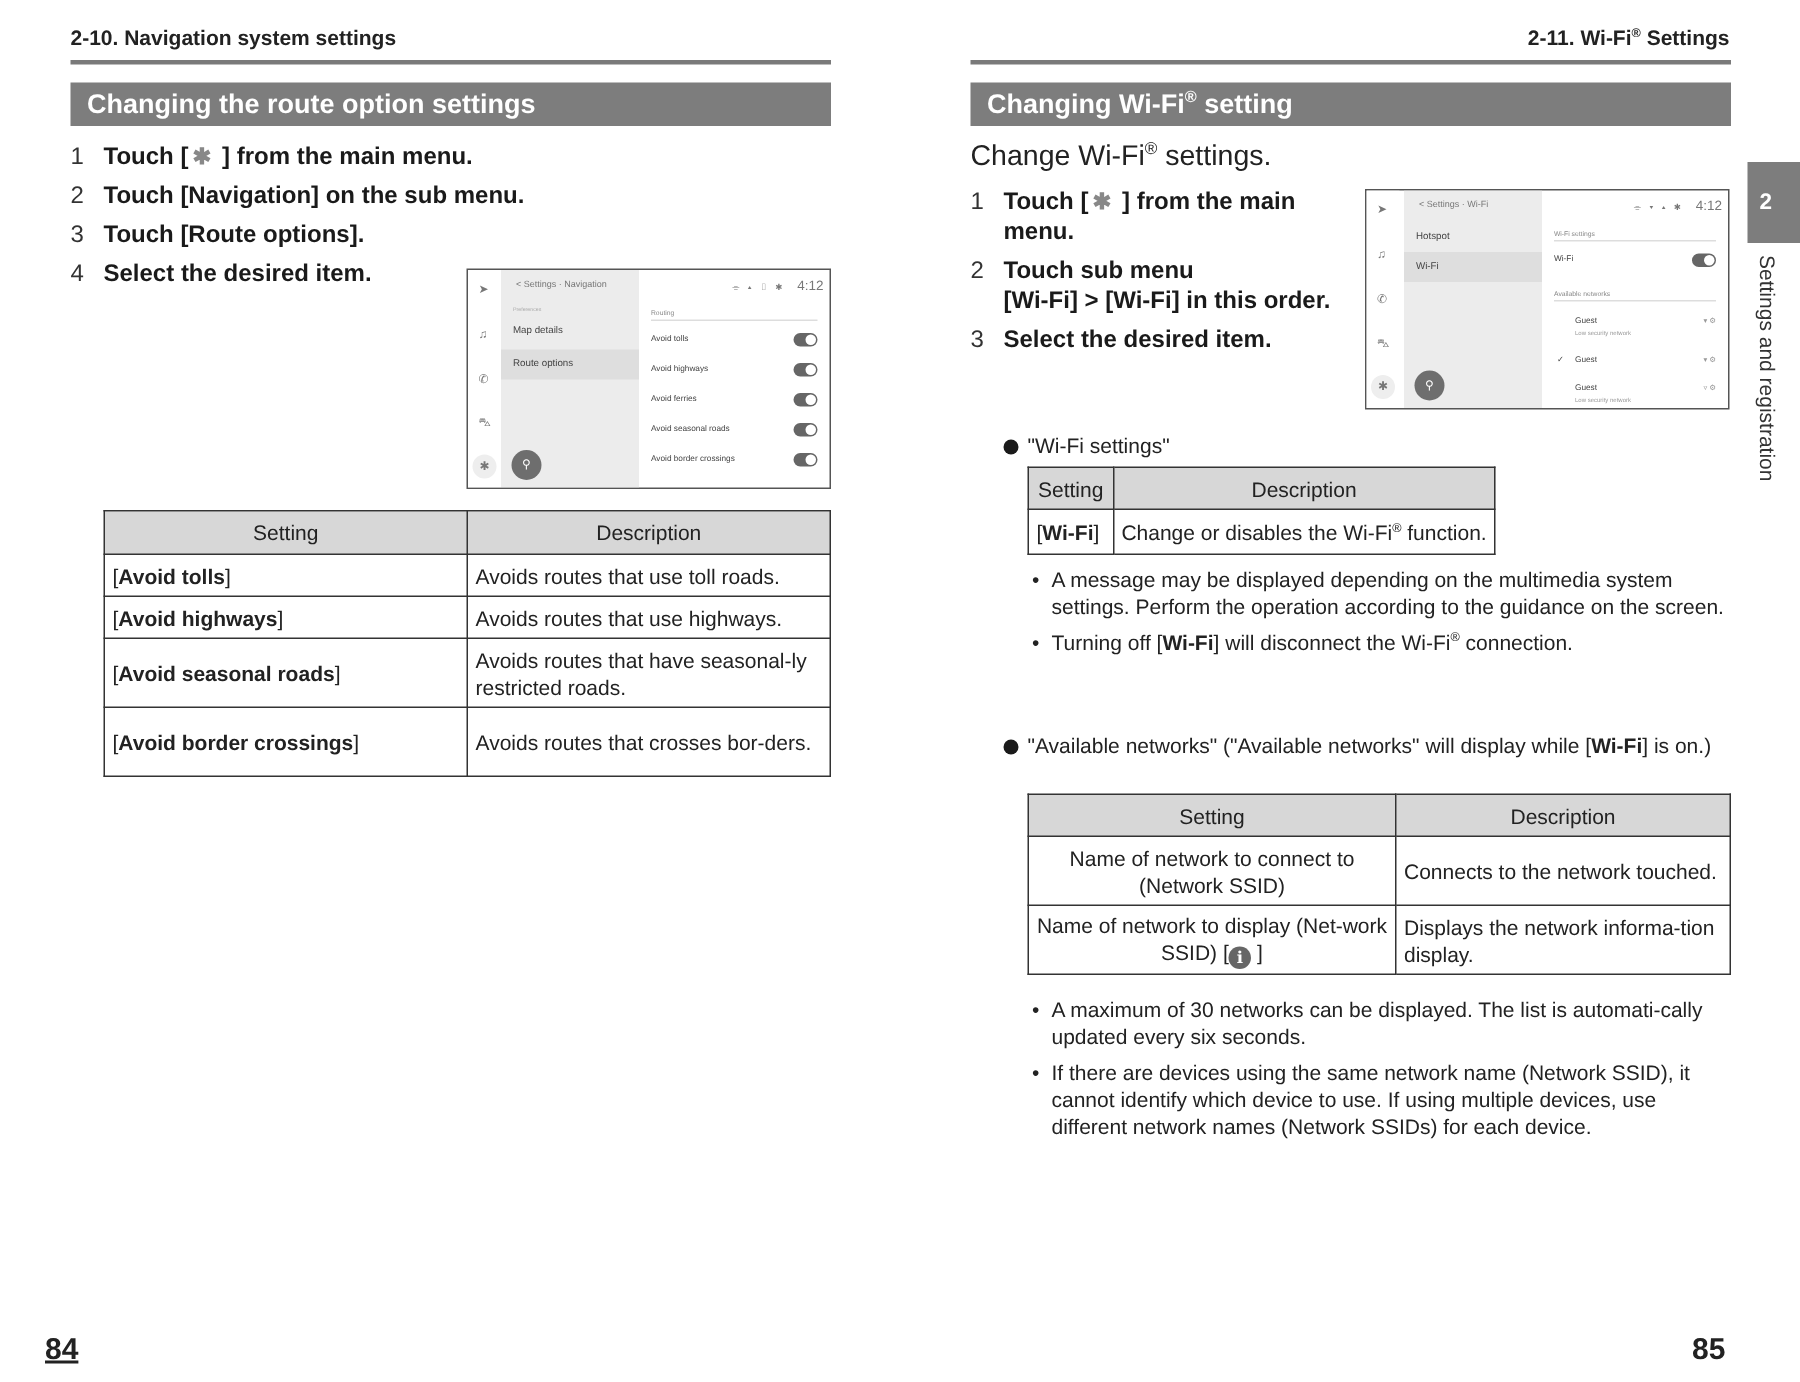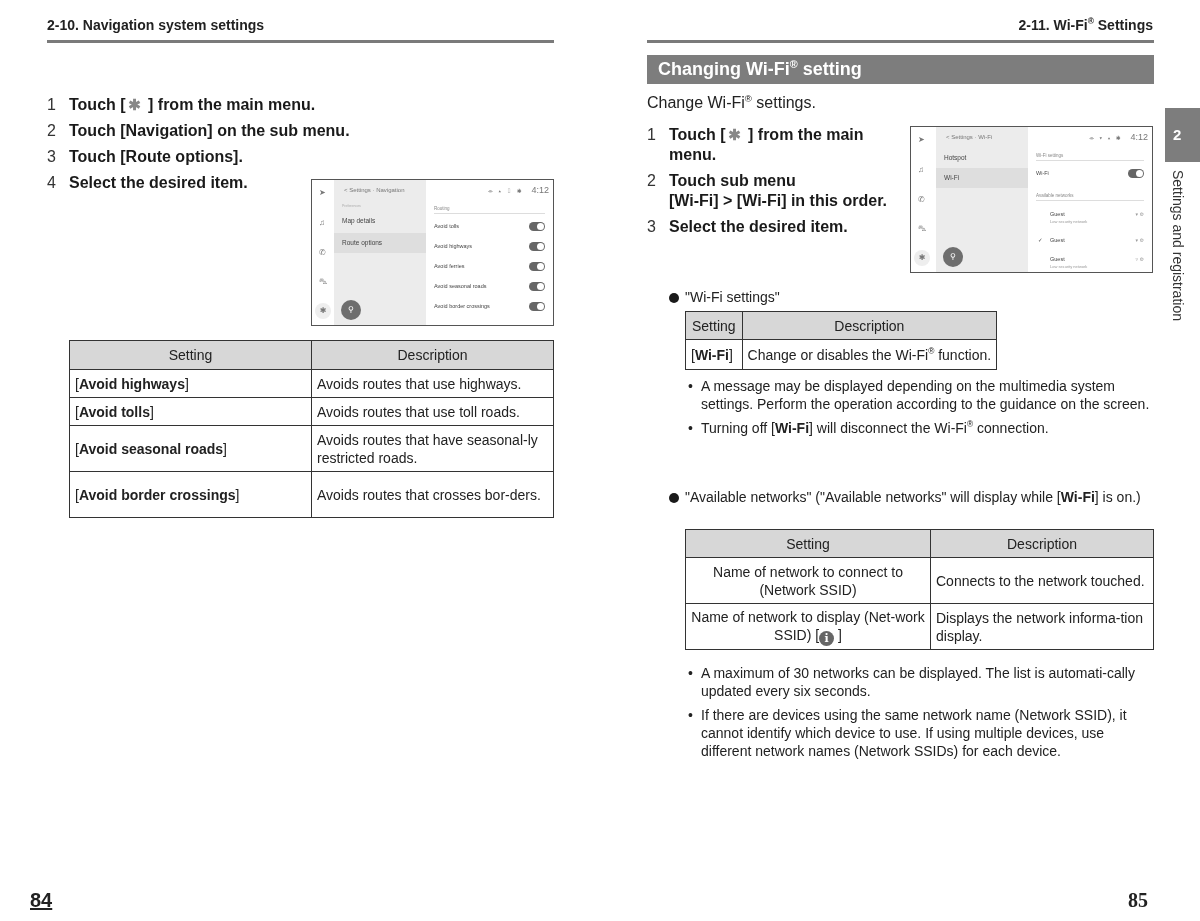--- a/index.html
+++ b/index.html
@@ -57,21 +57,21 @@
   td { border: 1px solid #333; vertical-align: middle; }
   td b { font-weight: bold; }
 
   .route-table { left: 69px; top: 340px; width: 485px; }
   .route-table th { height: 29px; }
   .route-table td { padding: 0 5px; line-height: 18px; }
   .route-table .r1 { height: 28px; }
   .route-table .r2 { height: 46px; }
   .route-table col.c1 { width: 242px; }
 
-  .intro { position: absolute; left: 47px; top: 94px; font-size: 16px; color: #222; }
+  .intro { position: absolute; left: 47px; top: 94px; font-size: 19px; color: #222; }
   .page-right .steps { left: 47px; top: 125px; }
   .page-right .step { margin-bottom: 6px; }
   .page-right .step .txt { width: 230px; }
 
   .bullet-head { position: absolute; left: 69px; font-size: 14px; color: #222; line-height: 18px; width: 482px; }
   .bullet-head .dot { display: inline-block; width: 10px; height: 10px; border-radius: 50%; background: #1a1a1a; margin-right: 6px; vertical-align: -1px; }
   .bullet-head.indent-wrap { padding-left: 16px; text-indent: -16px; }
 
   .wifi-table { left: 685px; top: 311px; }
   .wifi-table th { height: 28px; padding: 0 6px; }
@@ -94,20 +94,21 @@
   .folio { position: absolute; top: 889px; font-size: 20px; font-weight: bold; color: #222; }
   .folio-left { left: 30px; text-decoration: underline; }
   .folio-right { left: 1128px; }
 </style>
 </head>
 <body>
 
 <div class="page page-left">
   <div class="running-head">2-10. Navigation system settings</div>
   <div class="head-rule"></div>
+  <div class="section-bar">Changing the route option settings</div>
 
   <ol class="steps">
     <li class="step">
       <span class="num">1</span>
       <span class="txt"><span>Touch [</span><span class="gear">✱</span><span> ] from the main menu.</span></span>
     </li>
     <li class="step">
       <span class="num">2</span>
       <span class="txt">Touch [Navigation] on the sub menu.</span>
     </li>
@@ -153,26 +154,26 @@
     <colgroup>
         <col class="c1">
         <col>
       </colgroup>
     <tbody>
         <tr>
       <th>Setting</th>
       <th>Description</th>
     </tr>
     <tr class="r1">
+      <td>[<b>Avoid tolls</b>]</td>
+      <td>Avoids routes that use toll roads.</td>
+    </tr>
+    <tr class="r1">
       <td>[<b>Avoid highways</b>]</td>
       <td>Avoids routes that use highways.</td>
-    </tr>
-    <tr class="r1">
-      <td>[<b>Avoid tolls</b>]</td>
-      <td>Avoids routes that use toll roads.</td>
     </tr>
     <tr class="r2">
       <td>[<b>Avoid seasonal roads</b>]</td>
       <td>Avoids routes that have seasonal-ly restricted roads.</td>
     </tr>
     <tr class="r2">
       <td>[<b>Avoid border crossings</b>]</td>
       <td>Avoids routes that crosses bor-ders.</td>
     </tr>
   </tbody>
@@ -271,17 +272,17 @@
     </tr>
   </tbody>
     </table>
 
   <ul class="notes" style="left:87px; top:664px;">
     <li>A maximum of 30 networks can be displayed. The list is automati-cally updated every six seconds.</li>
     <li>If there are devices using the same network name (Network SSID), it cannot identify which device to use. If using multiple devices, use different network names (Network SSIDs) for each device.</li>
   </ul>
 
 
-  <div class="folio folio-right" style="left:528px;font-family:Liberation Serif, serif;">85</div>
+  <div class="folio folio-right" style="left:528px;">85</div>
 </div>
 
 <div class="tab-box">2</div>
 <div class="tab-label">Settings and registration</div>
 
 </body></html>

